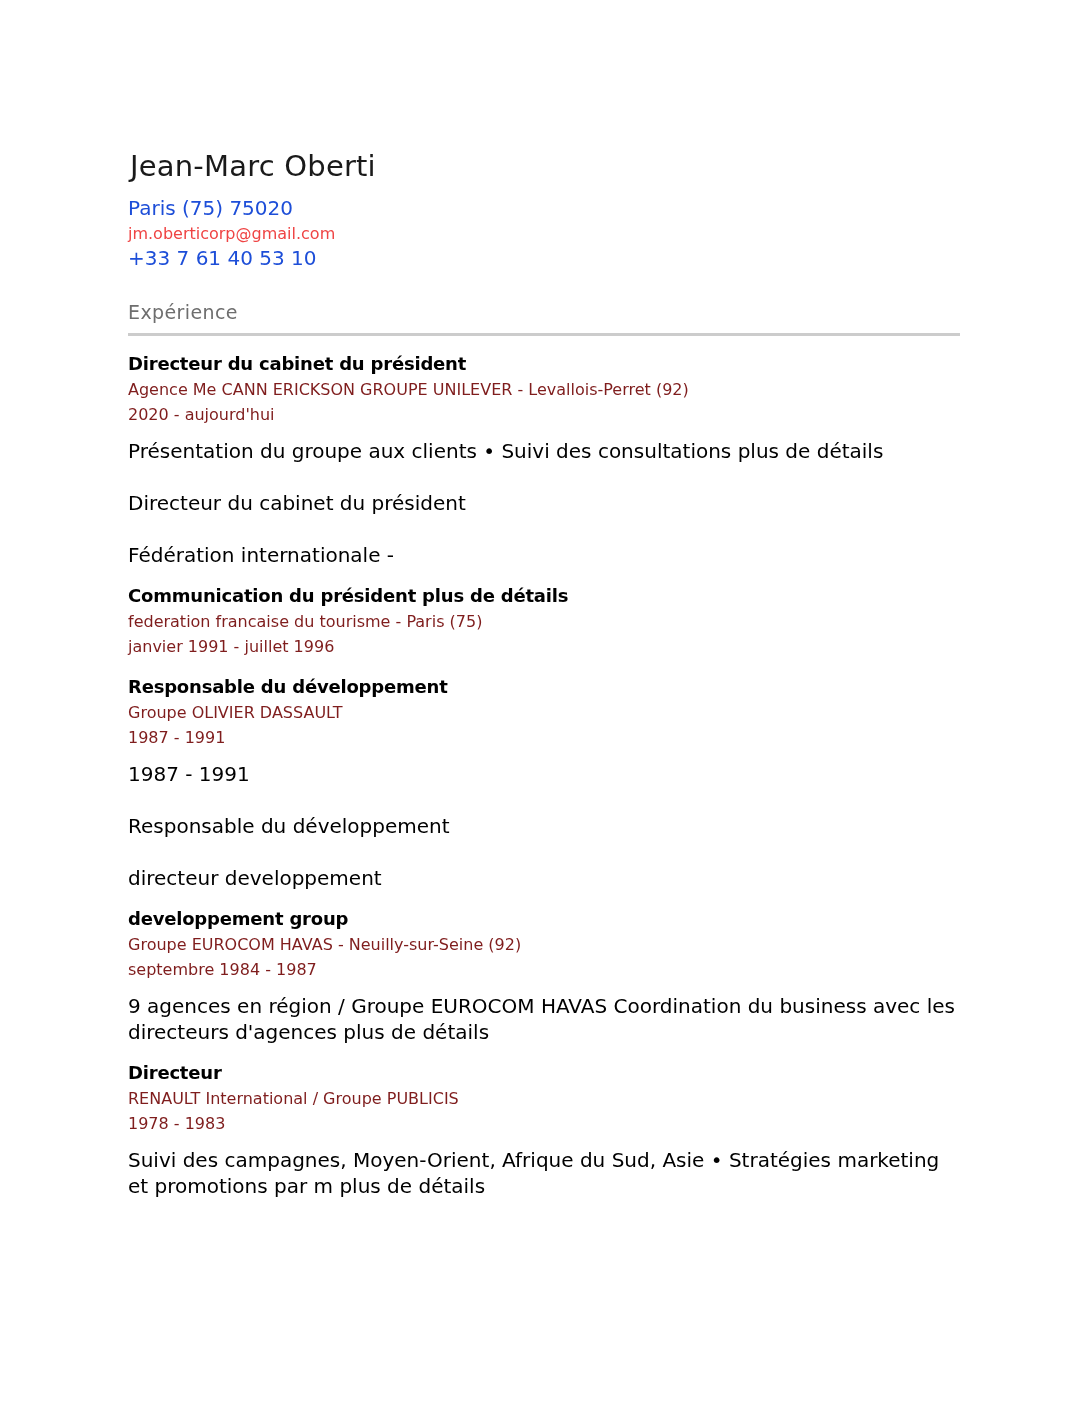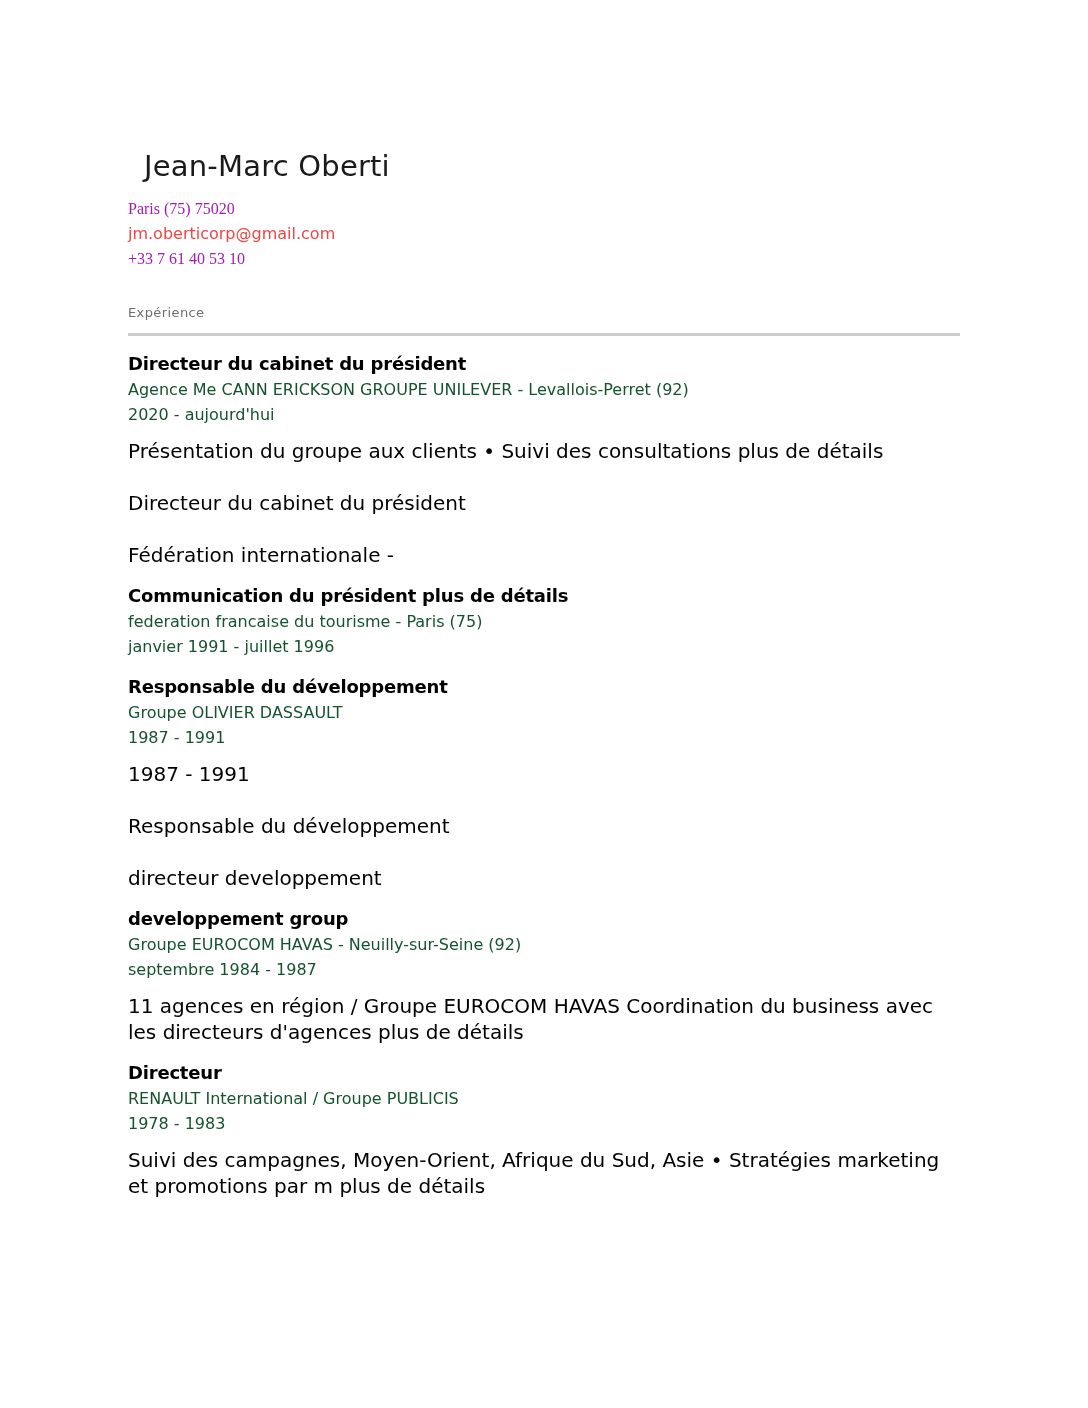--- a/index.html
+++ b/index.html
@@ -18,43 +18,42 @@
   .page {
     padding: 148px 128px 40px 128px;
     width: 1088px;
   }
 
   
   .candidate-name {
     font-size: 29px;
     font-weight: normal;
     color: #1a1a1a;
-    margin: 0 0 12px 16px;
+    margin: 0 0 12px 2px;
     line-height: 36px;
     letter-spacing: 0.2px;
   }
   .contact-line {
-    font-size: 16px;
+    font-size: 20px;
     line-height: 25px;
-    color: #a21caf;
-    font-family: Liberation Serif, serif;
+    color: #1d4ed8;
   }
   .email-link {
     display: block;
     font-size: 16px;
     line-height: 25px;
     color: #ef4444;
     text-decoration: none;
     cursor: pointer;
     width: fit-content;
   }
 
   
   .section-title {
-    font-size: 13px;
+    font-size: 19px;
     font-weight: normal;
     color: #6e6e6e;
     margin: 30px 0 0 0;
     line-height: 23px;
     letter-spacing: 0.4px;
   }
   .section-divider {
     height: 3px;
     background: #cccccc;
     margin-top: 9px;
@@ -67,21 +66,21 @@
     font-size: 18px;
     font-weight: bold;
     color: #000000;
     margin: 0 0 2px 0;
     line-height: 22px;
     letter-spacing: -0.2px;
   }
   .job-meta {
     font-size: 16px;
     line-height: 25px;
-    color: #14532d;
+    color: #7f1d1d;
   }
   .para {
     font-size: 20px;
     line-height: 26px;
     margin: 11px 0 0 0;
     color: #000000;
   }
   .para + .para { margin-top: 26px; }
   .para.justify { text-align: justify; }
 </style>
@@ -122,21 +121,21 @@
       <div class="job-meta">1987 - 1991</div>
       <p class="para">1987 - 1991</p>
       <p class="para">Responsable du développement</p>
       <p class="para">directeur developpement</p>
     </article>
 
     <article class="entry">
       <h3 class="job-title">developpement group</h3>
       <div class="job-meta">Groupe EUROCOM HAVAS - Neuilly-sur-Seine (92)</div>
       <div class="job-meta">septembre 1984 - 1987</div>
-      <p class="para">11 agences en région / Groupe EUROCOM HAVAS Coordination du business avec les directeurs d'agences plus de détails</p>
+      <p class="para">9 agences en région / Groupe EUROCOM HAVAS Coordination du business avec les directeurs d'agences plus de détails</p>
     </article>
 
     <article class="entry">
       <h3 class="job-title">Directeur</h3>
       <div class="job-meta">RENAULT International / Groupe PUBLICIS</div>
       <div class="job-meta">1978 - 1983</div>
       <p class="para">Suivi des campagnes, Moyen-Orient, Afrique du Sud, Asie • Stratégies marketing et promotions par m plus de détails</p>
     </article>
 
   </section>

